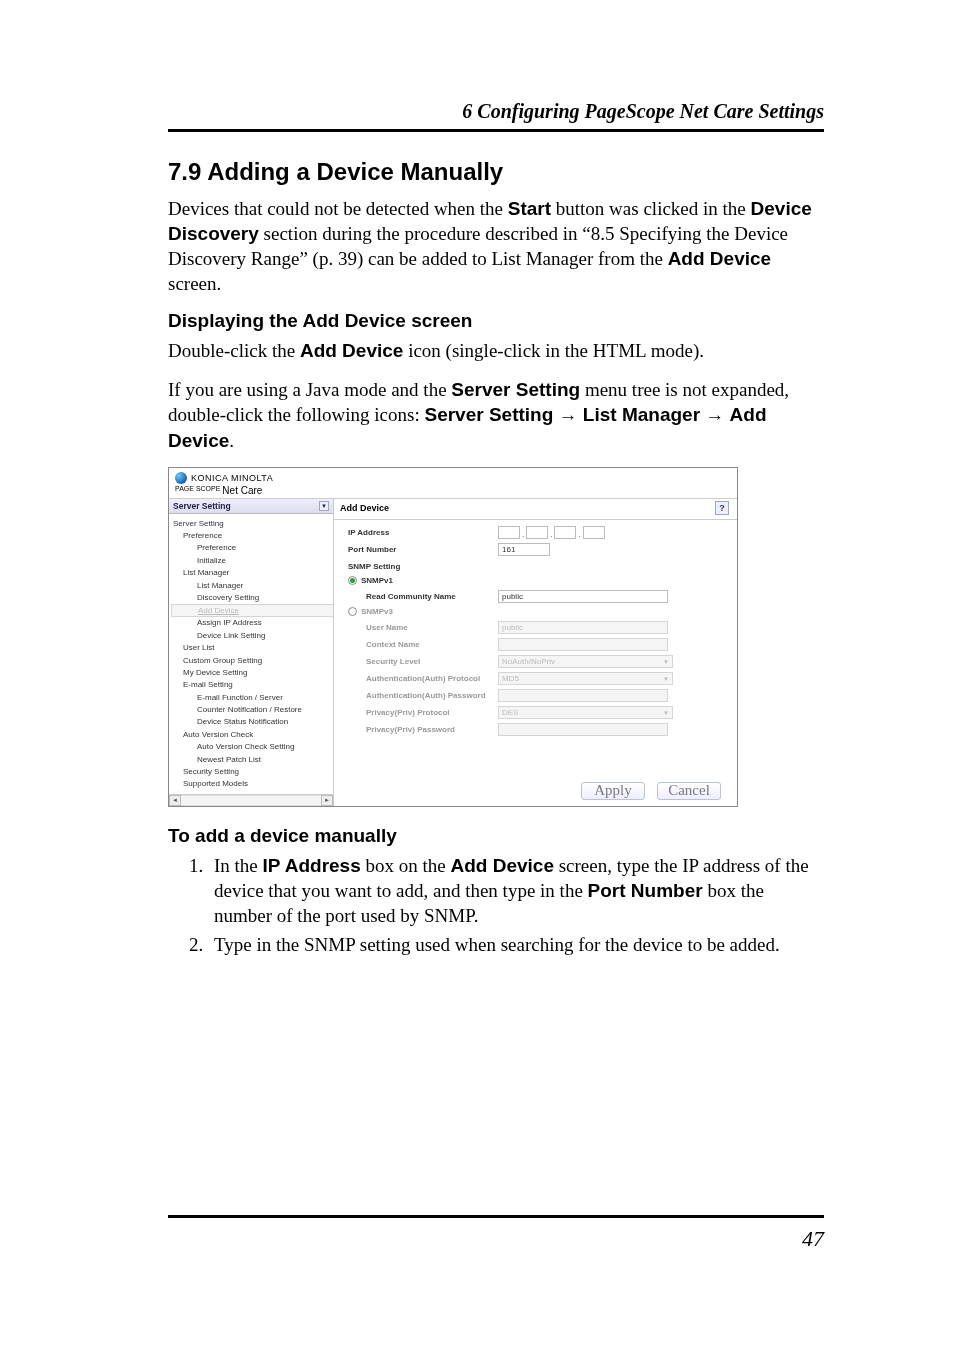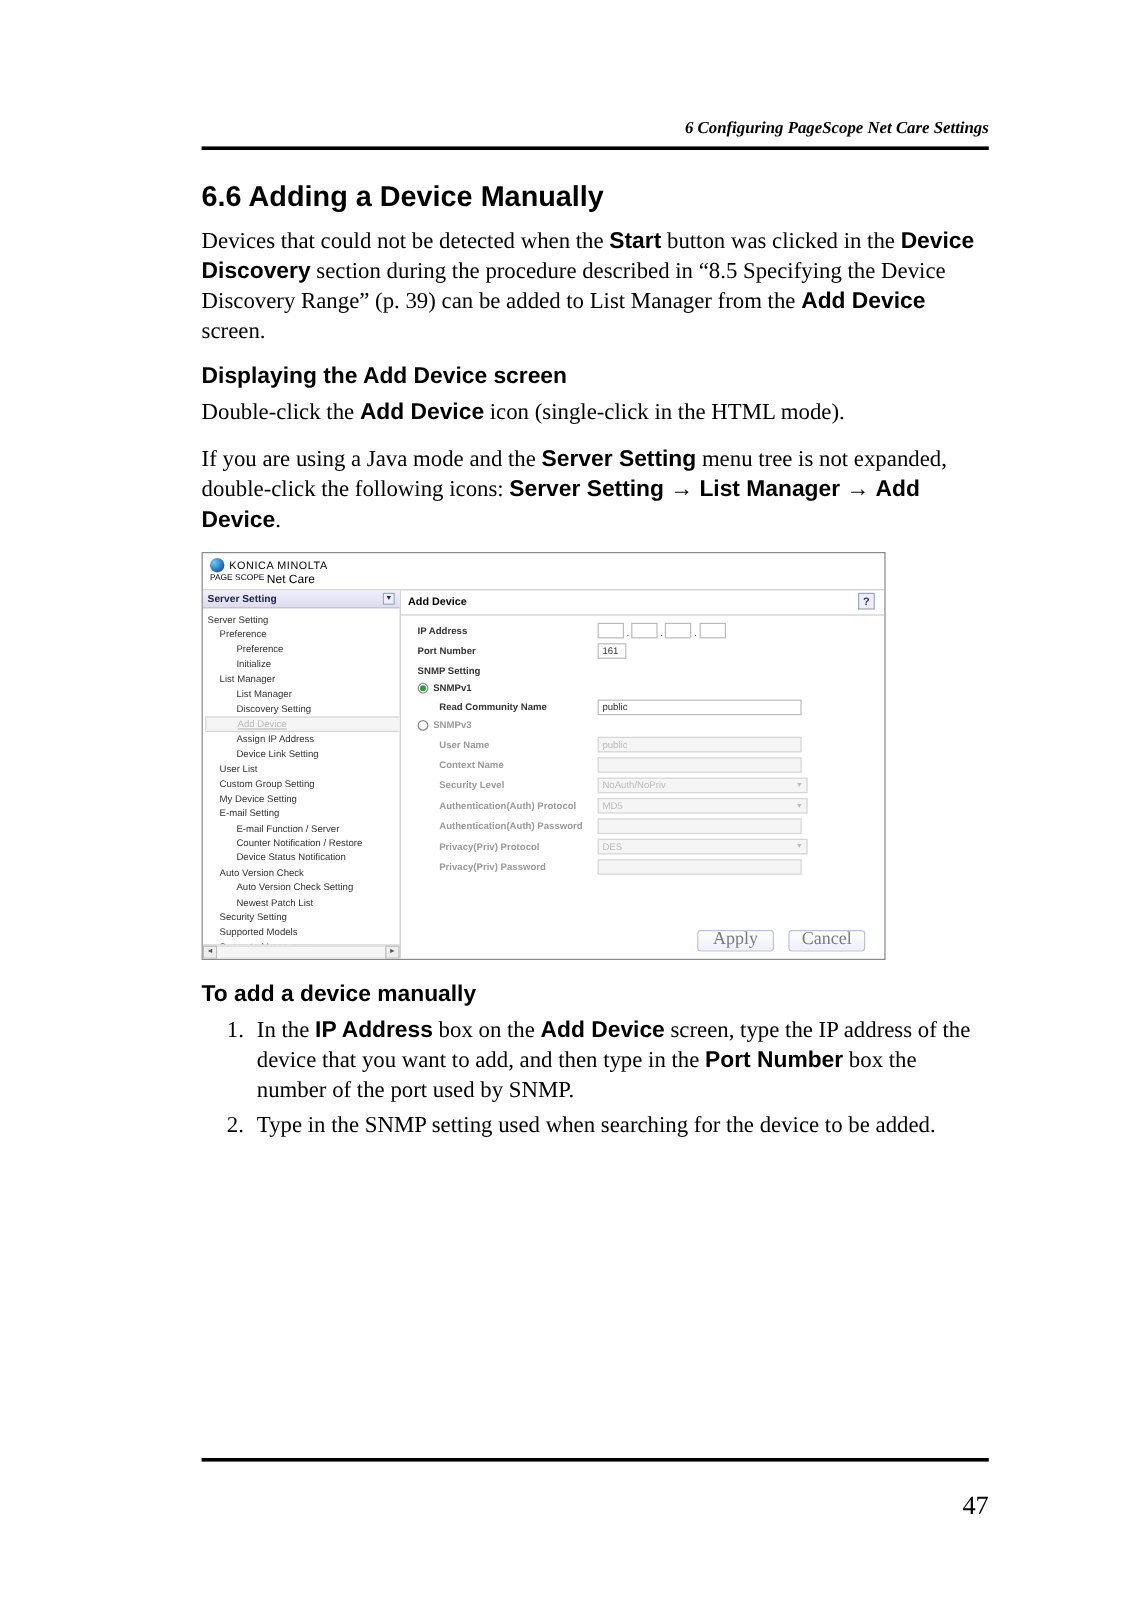--- a/index.html
+++ b/index.html
@@ -1,18 +1,18 @@
 <!DOCTYPE html>
 <html><head>
 <meta charset="utf-8">
 <style>
   * { box-sizing: border-box; margin: 0; padding: 0; }
   html, body { width: 954px; height: 1350px; background: #fff; font-family: "Times New Roman", Times, serif; color: #000; }
   .page { width: 954px; height: 1350px; position: relative; padding: 100px 130px 60px 168px; }
-  .header { font-style: italic; font-weight: bold; font-size: 14px; text-align: right; margin-bottom: 6px; font-family: "Times New Roman", Times, serif; }
+  .header { font-style: italic; font-weight: bold; font-size: 20px; text-align: right; margin-bottom: 6px; font-family: "Times New Roman", Times, serif; }
   hr.thick { border: none; border-top: 3px solid #000; margin-bottom: 26px; }
   hr.thick2 { border: none; border-top: 3px solid #000; margin-top: 8px; }
   h2.section { font-family: Arial, Helvetica, sans-serif; font-weight: bold; font-size: 24px; margin-bottom: 10px; }
   p.body { font-size: 19px; line-height: 1.32; margin-bottom: 14px; }
   h3.sub { font-family: Arial, Helvetica, sans-serif; font-weight: bold; font-size: 19px; margin-top: 12px; margin-bottom: 6px; }
   strong.ui { font-family: Arial, Helvetica, sans-serif; font-weight: bold; }
   .arrow { font-family: Arial, sans-serif; }
   .screenshot { width: 570px; height: 340px; border: 1px solid #888; margin: 10px 0 18px 0; background: #fff; position: relative; display: flex; flex-direction: column; }
   .ss-top { display:flex; align-items: center; padding: 4px 6px 0 6px; gap:4px; }
   .ss-logo { width:12px; height:12px; border-radius:50%; background: radial-gradient(circle at 30% 30%, #6cf, #038); }
@@ -39,43 +39,43 @@
   .form-row.head { margin-top: 3px; margin-bottom: 5px; }
   .form-lbl { width: 150px; }
   .form-lbl.bold { font-weight: bold; }
   .form-lbl.disabled { color:#9a9a9a; }
   .form-lbl.indent { padding-left: 18px; }
   .form-lbl.indent.bold { font-weight: bold; }
   .form-val { flex:1; }
   .ip-octet { width: 22px; height: 13px; border:1px solid #bbb; background:#fff; display:inline-block; margin-right:0; vertical-align:middle; }
   .ip-dot { display:inline-block; padding: 0 2px; vertical-align: bottom; font-size:8px;}
   .txt { height:13px; border:1px solid #bbb; background:#fff; padding: 0 3px; font-size:8px; line-height:11px; }
-  .txt.small { width: 24px; }
+  .txt.small { width: 52px; }
   .txt.med { width: 170px; }
   .txt.disabled { background:#f5f5f5; color:#bbb; border-color:#d5d5d5; }
   .sel { height:13px; width:175px; border:1px solid #d5d5d5; background:#f5f5f5; color:#bbb; font-size:8px; padding:0 3px; display:flex; align-items:center; justify-content: space-between; }
   .sel-caret { font-size:6px; color:#bbb; }
   .radio { width:9px; height:9px; border-radius:50%; border:1px solid #888; display:inline-flex; align-items:center; justify-content:center; margin-right:4px; vertical-align:middle; }
   .radio.checked::after { content:""; width:5px; height:5px; border-radius:50%; background:#27a03c; display:block; }
   .form-sec-title { font-weight:bold; margin: 6px 0 5px 0; }
   .ss-buttons { position:absolute; bottom:6px; right:16px; display:flex; gap:12px; }
   .ss-btn { width:64px; height:18px; border:1px solid #b8c2d8; background:linear-gradient(#fff,#eef); font-size:15px; display:flex; align-items: center; justify-content: center; color:#778; border-radius:3px; }
   ol.steps { list-style: decimal; padding-left: 40px; font-size: 19px; line-height:1.33; }
   ol.steps li { padding-left: 6px; margin-bottom: 4px; }
-  .pagenum { position:absolute; bottom: 82px; right: 130px; font-size: 22px; }
+  .pagenum { position:absolute; bottom: 98px; right: 130px; font-style: italic; font-size: 22px; }
   .footer-line { position:absolute; bottom: 132px; left:168px; right:130px; }
 </style>
 </head>
 <body>
 
 <div class="page">
   <div class="header">6  Configuring PageScope Net Care Settings</div>
   <hr class="thick">
 
-  <h2 class="section">6.6  Adding a Device Manually</h2>
+  <h2 class="section">7.9  Adding a Device Manually</h2>
 
   <p class="body">
     <span>Devices that could not be detected when the </span><strong class="ui">Start</strong><span> button was clicked in the </span><strong class="ui">Device Discovery</strong><span> section during the procedure described in “8.5 Specifying the Device Discovery Range” (p. 39) can be added to List Manager from the </span><strong class="ui">Add Device</strong><span> screen.</span>
   </p>
 
   <h3 class="sub">Displaying the Add Device screen</h3>
 
   <p class="body">
     <span>Double-click the </span><strong class="ui">Add Device</strong><span> icon (single-click in the HTML mode).</span>
   </p>

